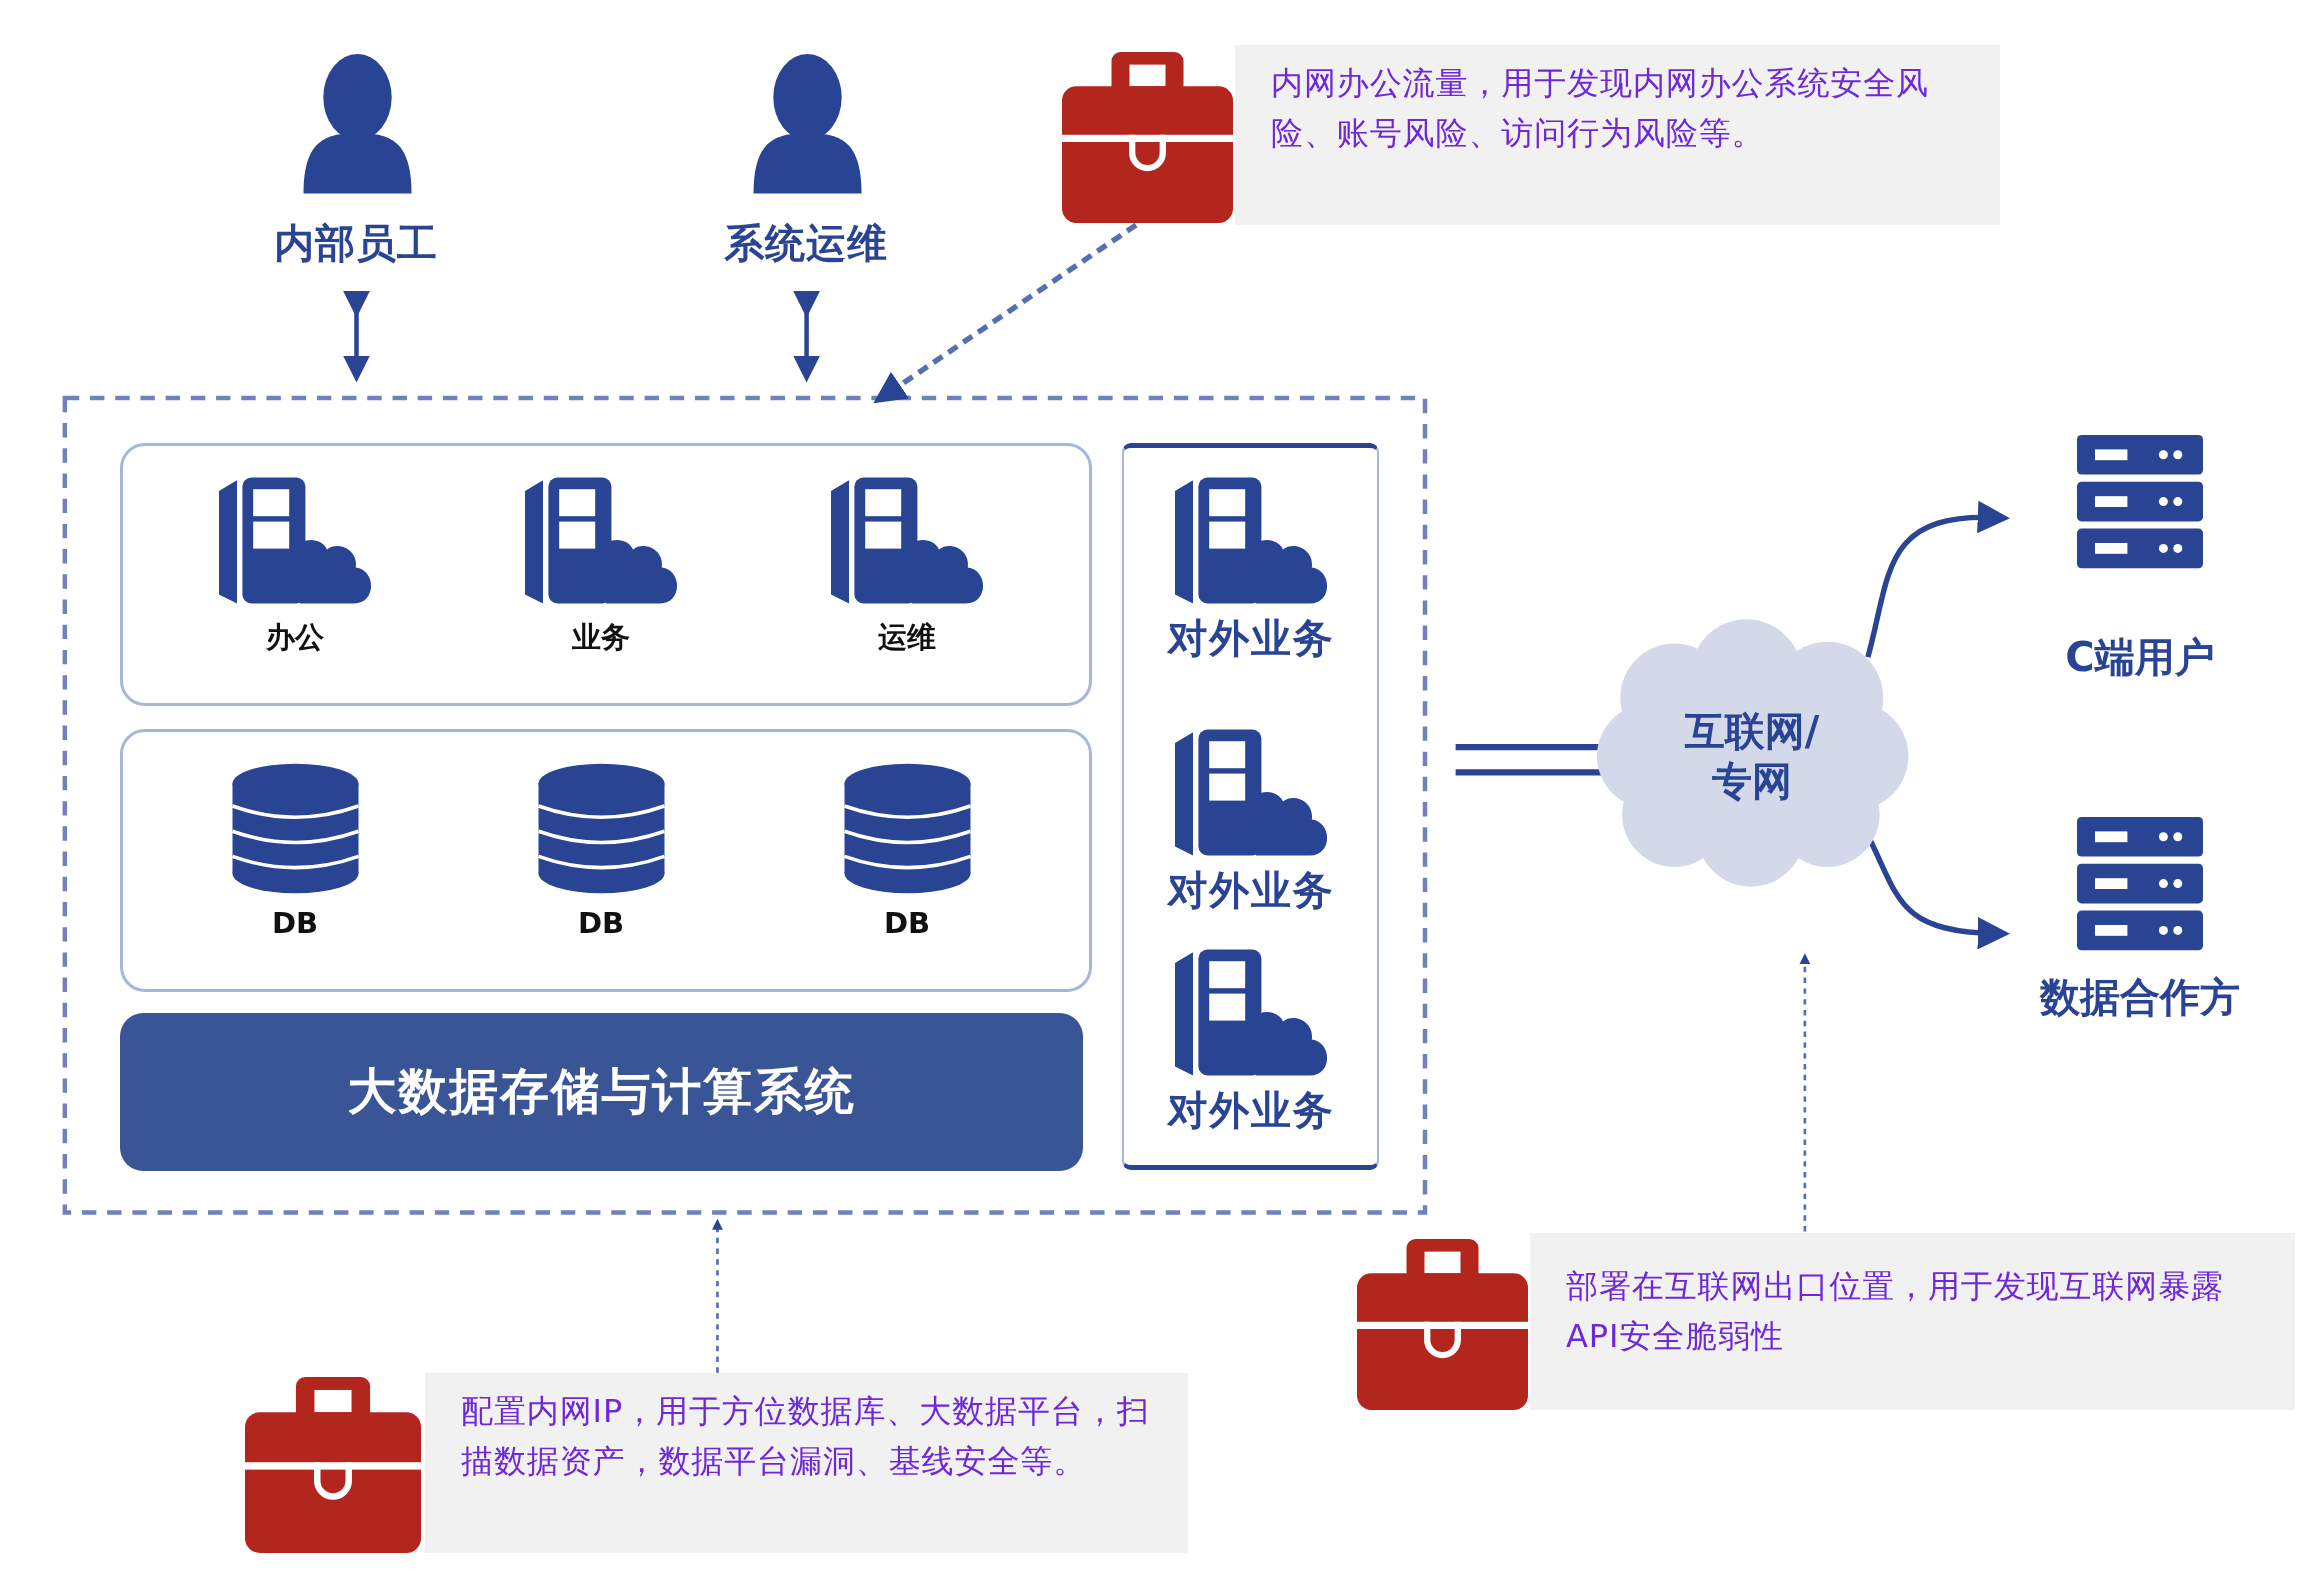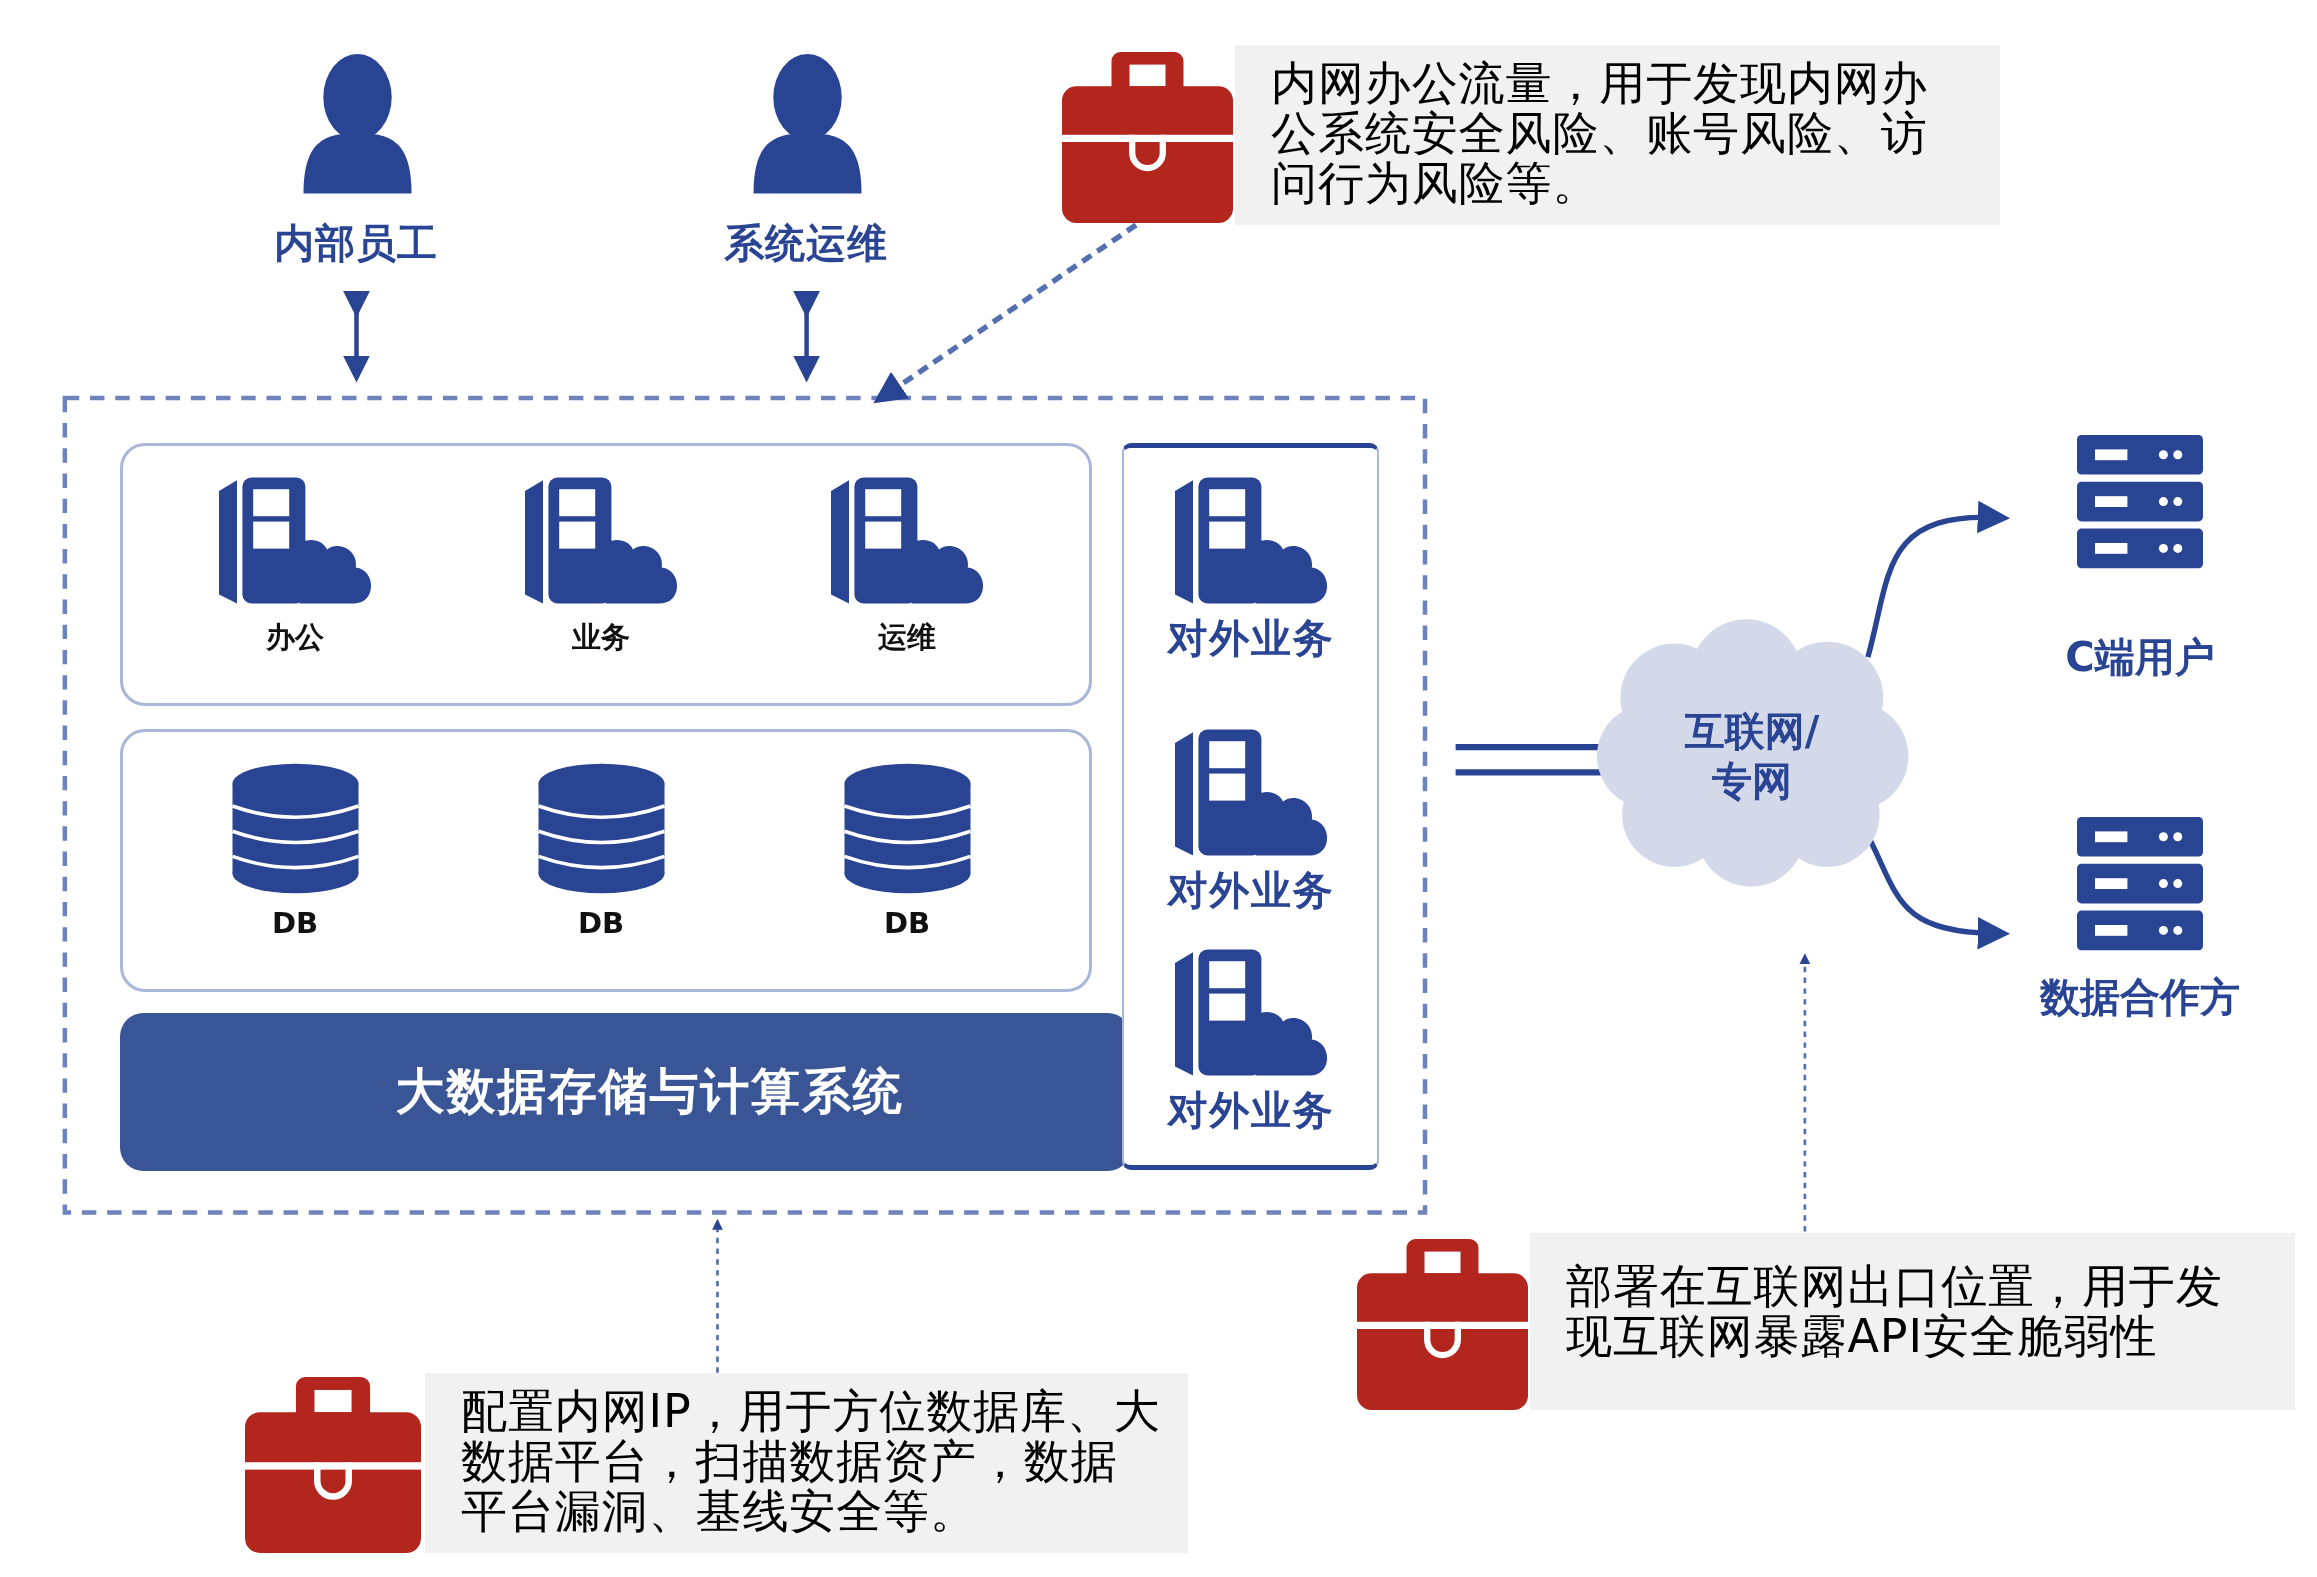--- a/index.html
+++ b/index.html
@@ -1,27 +1,27 @@
 <!DOCTYPE html>
 <html style="font-size:14.4px"><head>
 <meta charset="utf-8">
 <style>
   html, body { margin:0; padding:0; background:#ffffff; }
   body { width:2318px; height:1578px; position:relative; overflow:hidden;
          font-family:"DejaVu Sans","Liberation Sans",sans-serif; }
   .abs { position:absolute; }
   svg.overlay { position:absolute; left:0; top:0; width:2318px; height:1578px; pointer-events:none; }
   .actor-label { position:absolute; width:270px; text-align:center; color:#2a4494; font-weight:bold; font-size:40px; letter-spacing:0.9px; }
-  .callout { position:absolute; background:#f1f1f1; color:#000000; font-size:46px; line-height:50px; box-sizing:border-box; padding:12.6px 27px 12.6px 36px; letter-spacing:0.9px; }
+  .callout { position:absolute; background:#f1f1f1; color:#6d28d9; font-size:32px; line-height:50px; box-sizing:border-box; padding:12.6px 27px 12.6px 36px; letter-spacing:0.9px; }
   .panel { position:absolute; border:3.6px solid #a9b6d8; border-radius:25px; background:#fff; box-sizing:border-box; }
   .item { position:absolute; width:216px; text-align:center; }
   .item-label { font-weight:bold; font-size:29px; color:#111; margin-top:7.2px; }
   .ext-label { font-weight:bold; font-size:40px; color:#2a4494; letter-spacing:1.8px; }
   .bigbar { position:absolute; background:#3a5595; border-radius:23.4px; color:#fff; font-weight:bold; font-size:49px;
-            display:flex; align-items:center; justify-content:center; letter-spacing:1.8px;padding-left:48px; }
+            display:flex; align-items:center; justify-content:center; letter-spacing:1.8px; }
   .server-label { position:absolute; width:288px; text-align:center; color:#2a4494; font-weight:bold; font-size:40px; }
   .cloud-label { position:absolute; width:216px; text-align:center; color:#2a4494; font-weight:bold; font-size:40px; line-height:50px; }
 </style>
 </head>
 <body>
 
 <svg class="overlay" viewBox="0 0 2575 1753" xmlns="http://www.w3.org/2000/svg">
   <defs>
     <marker id="ah" markerWidth="6" markerHeight="6" refX="3" refY="3" orient="auto">
       <path d="M0,0 L6,3 L0,6 Z" fill="#2a4494"></path>

